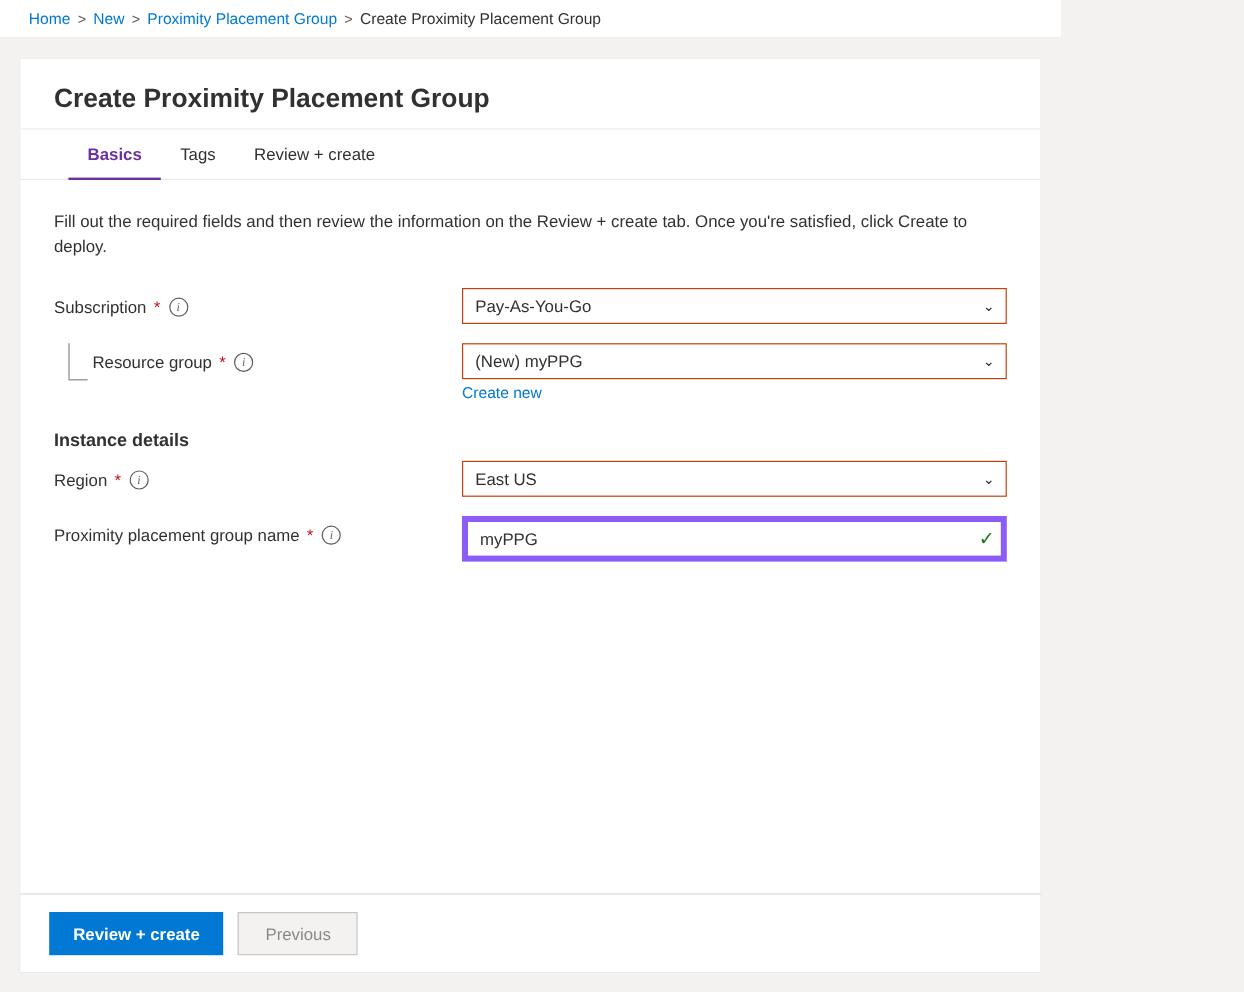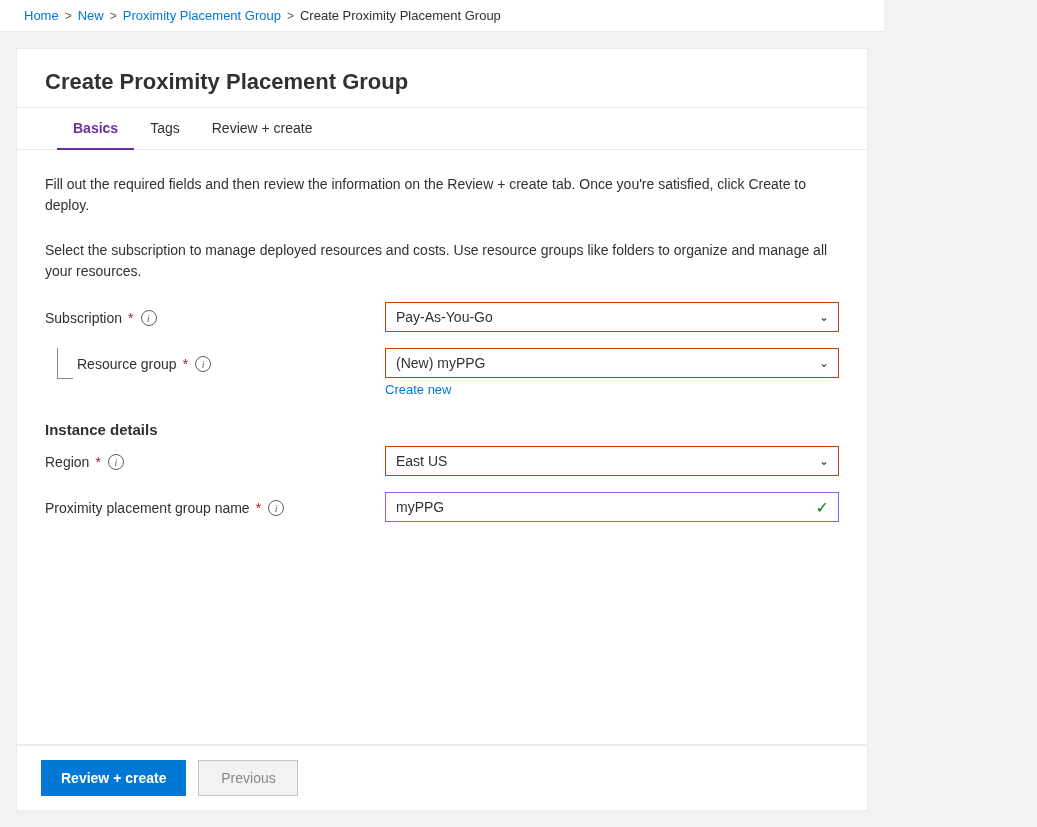--- a/index.html
+++ b/index.html
@@ -187,21 +187,21 @@
     .instance-section {
       margin-top: 24px;
     }
     .input-with-check {
       position: relative;
       width: 100%;
     }
     .input-with-check input {
       width: 100%;
       padding: 6px 48px 6px 10px;
-      border: 1px solid #8b5cf6;
+      border: 5px solid #8b5cf6;
       font-size: 14px;
       color: #323130;
     }
     .input-check-icon {
       position: absolute;
       right: 10px;
       top: 50%;
       transform: translateY(-50%);
       color: #107c10;
       font-size: 16px;
@@ -271,21 +271,20 @@
     <div class="tabs-bar">
       <div class="tab active">Basics</div>
       <div class="tab">Tags</div>
       <div class="tab">Review + create</div>
     </div>
 
     <div class="content-area">
       <p class="description-text">Fill out the required fields and then review the information on the Review + create tab. Once you're satisfied, click Create to deploy.</p>
 
       <div>
-        <p class="section-description">Select the subscription to manage deployed resources and costs. Use resource groups like folders to organize and manage all your resources.</p>
 
         <div class="form-row">
           <div class="form-label-col">
             <span class="form-label">Subscription</span>
             <span class="required-star">*</span>
             <span class="info-icon">i</span>
           </div>
           <div class="form-control-col">
             <div class="select-wrapper">
               <select>

